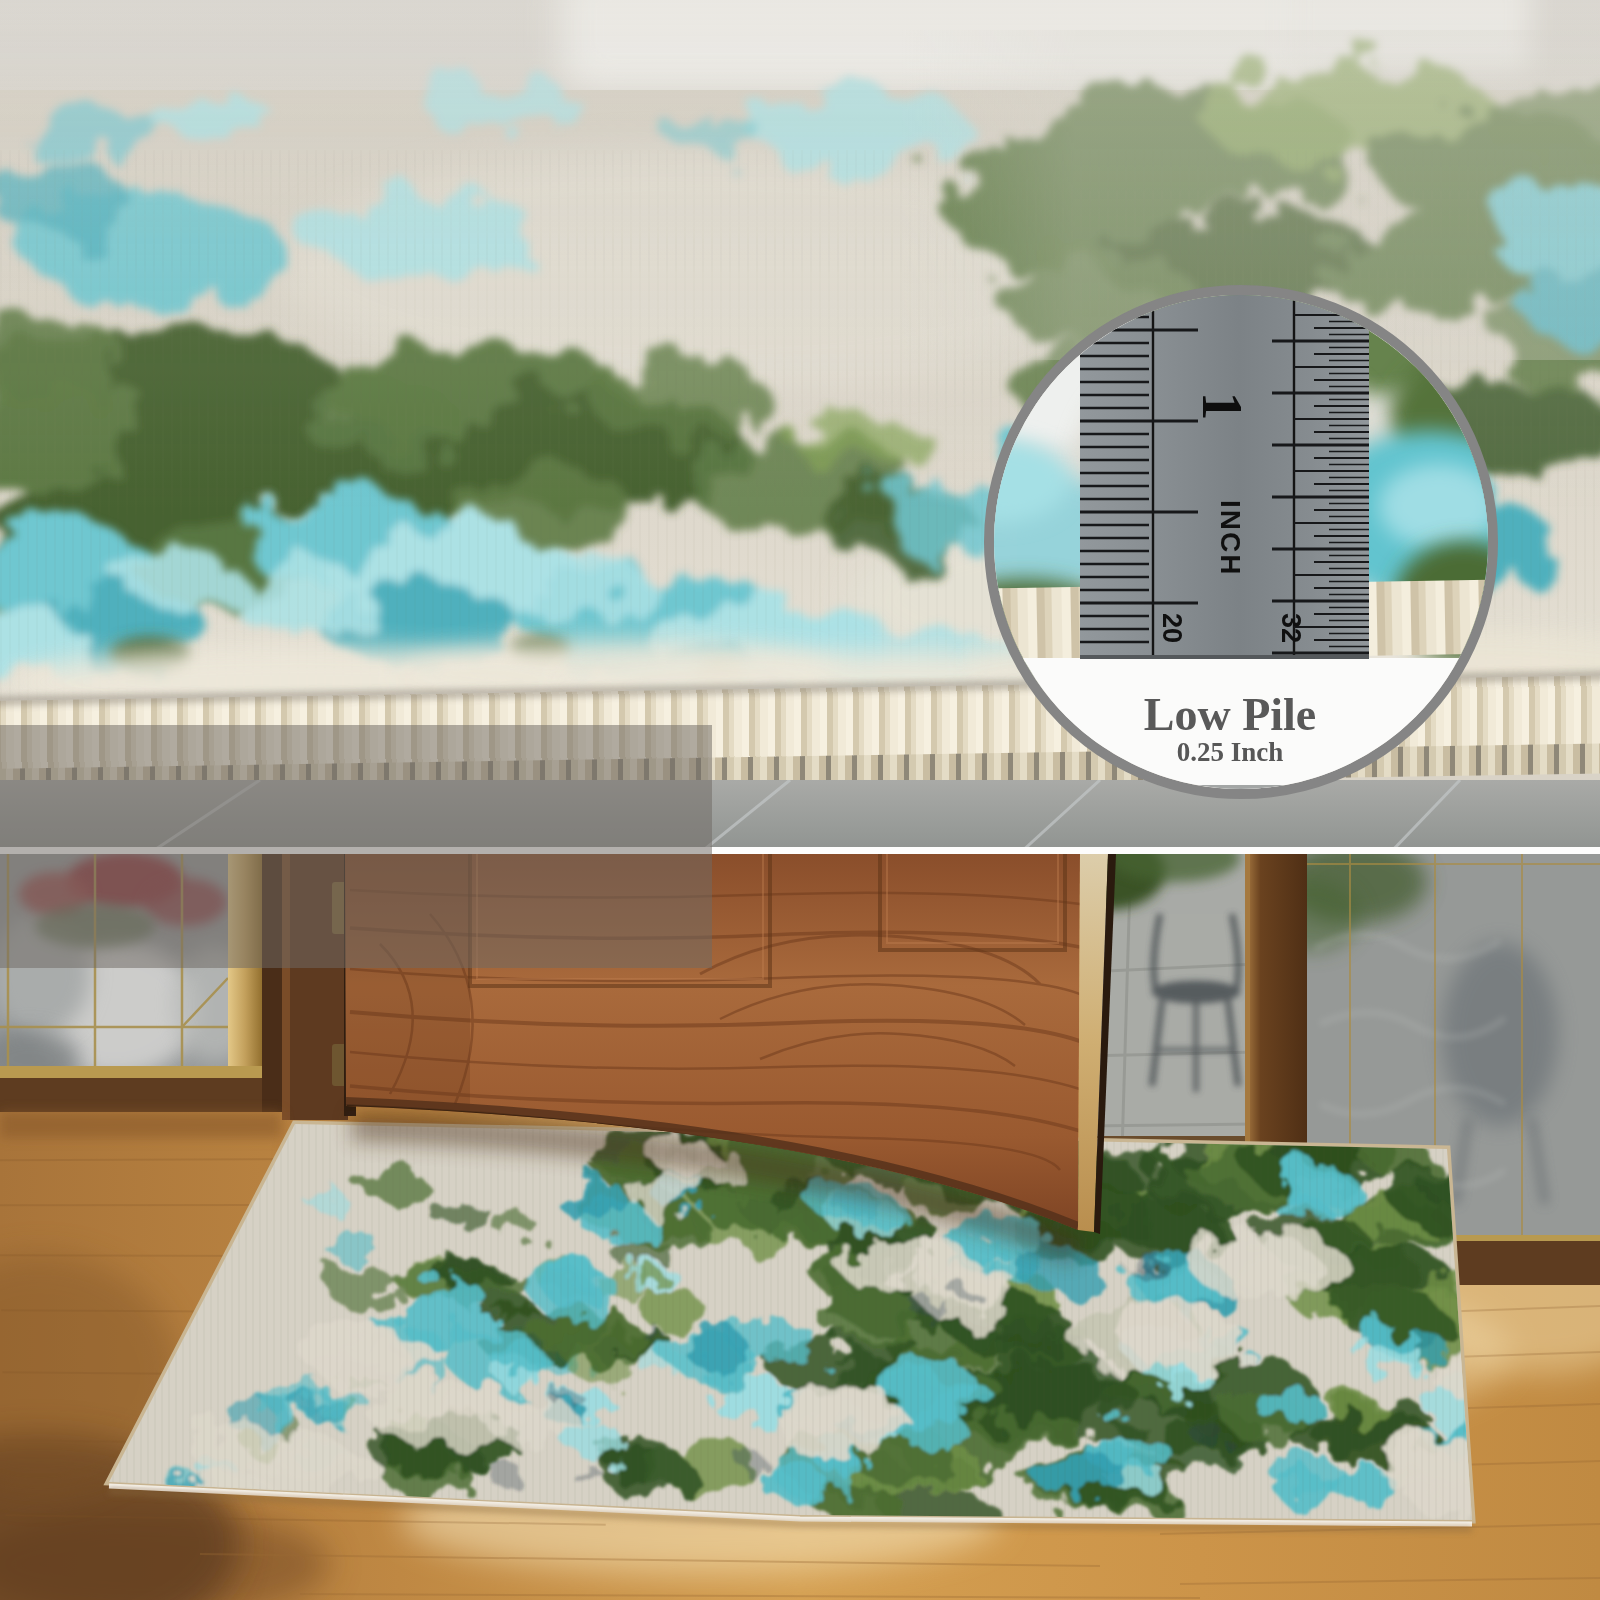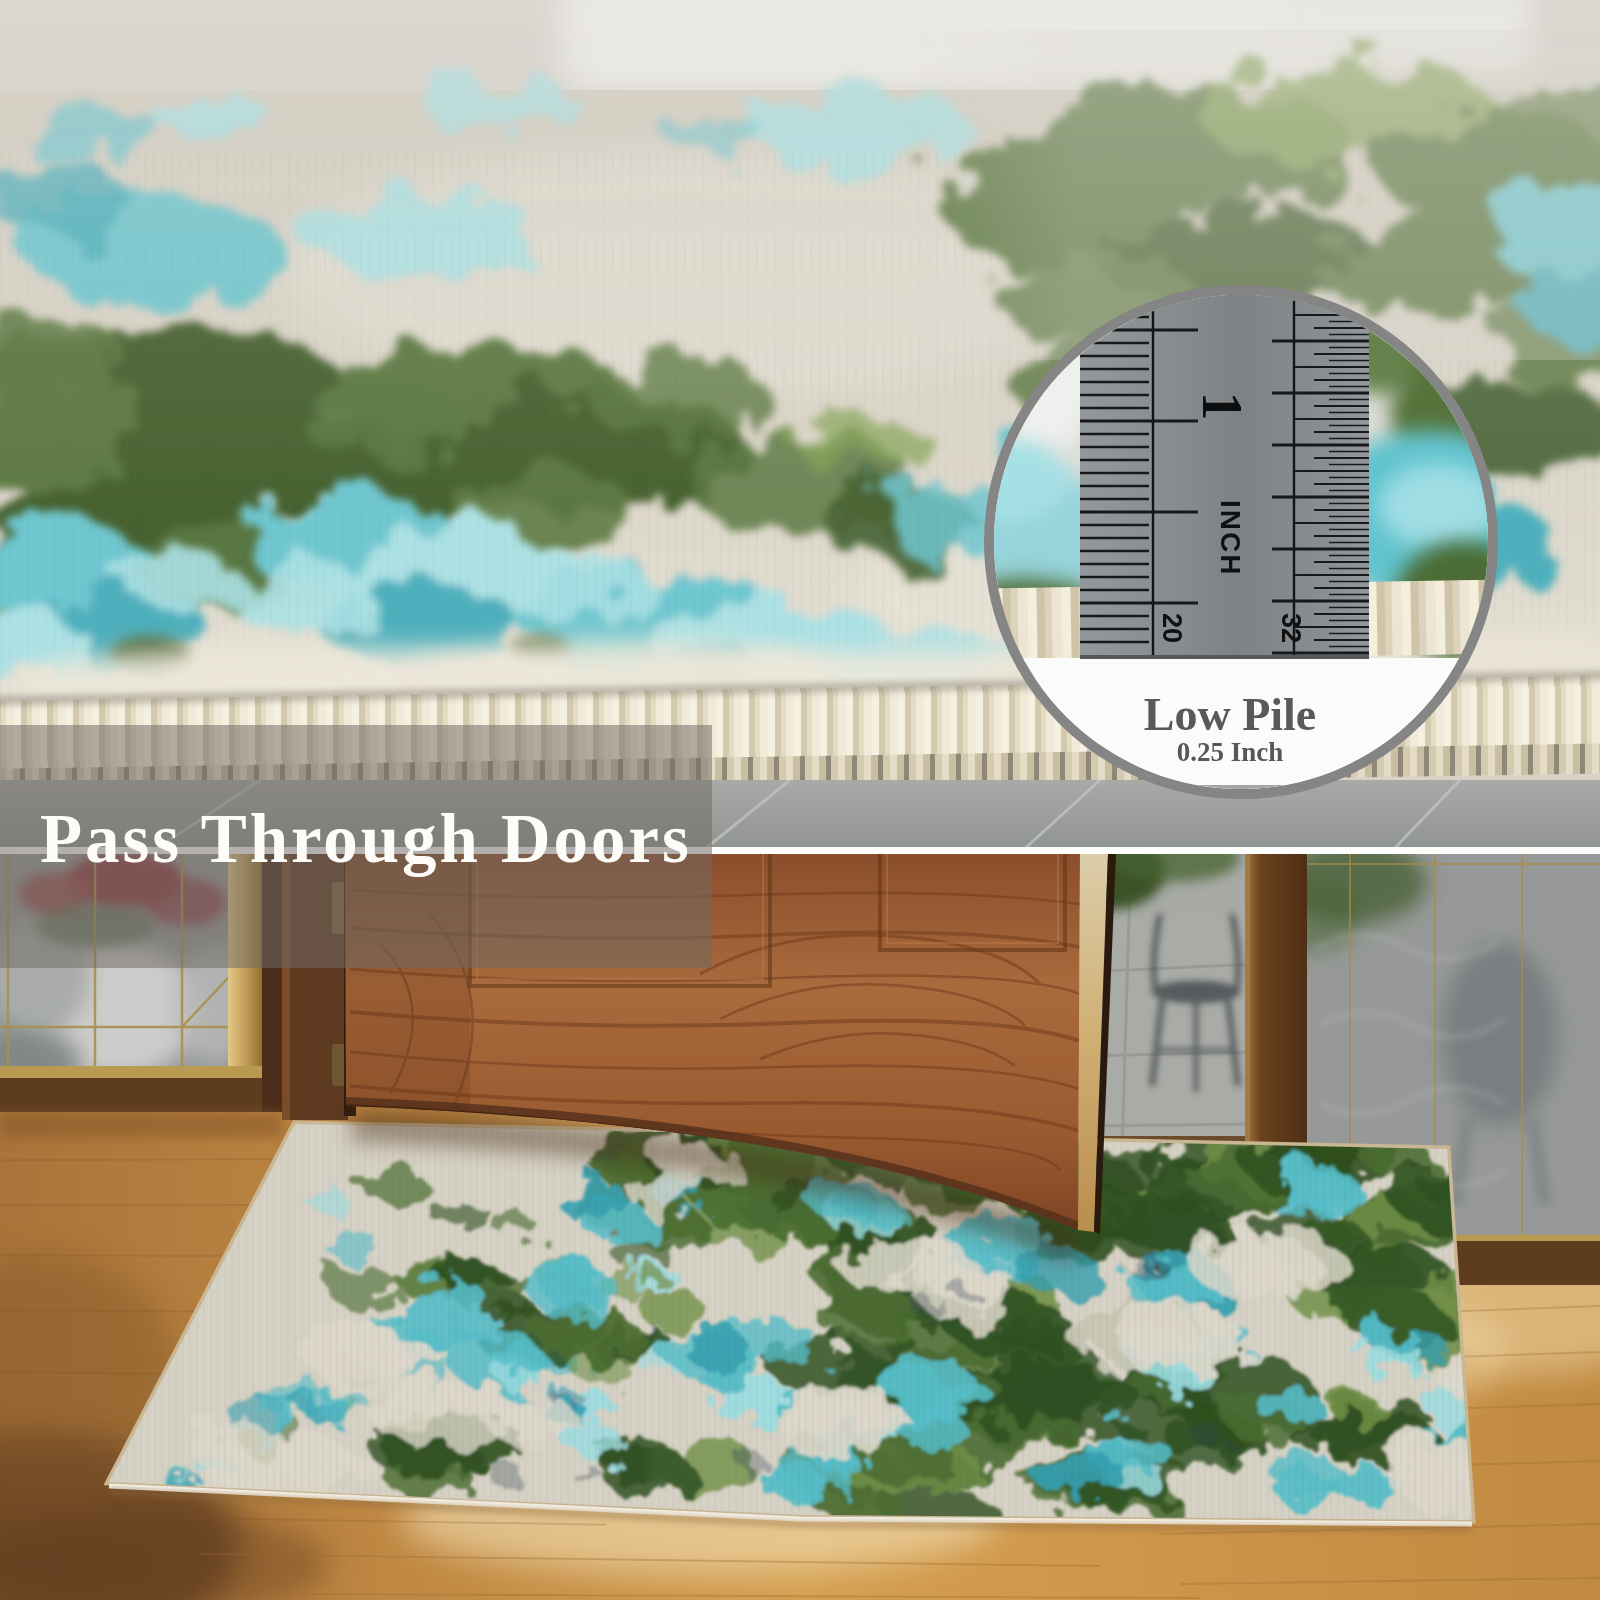--- a/index.html
+++ b/index.html
@@ -808,15 +808,14 @@
       <text transform="translate(298,343) rotate(90)" font-family="Liberation Sans,sans-serif" font-weight="bold" font-size="27" fill="#101010" text-anchor="middle">32</text>
     </g>
 
     <text x="246" y="445" font-family="Liberation Serif,serif" font-weight="bold" font-size="46" fill="#595959" text-anchor="middle">Low Pile</text>
     <text x="246" y="476" font-family="Liberation Serif,serif" font-weight="bold" font-size="27" fill="#575757" text-anchor="middle">0.25 Inch</text>
   </svg>
 </div>
 
 <div class="abs" style="left:0;top:725px;width:712px;height:243px;background:rgba(112,106,99,0.52);"></div>
 
-<div class="abs" style="left:40px;top:800px;width:760px;font-family:'Liberation Serif',serif;font-weight:bold;font-size:69px;color:#fdfcf9;letter-spacing:2.9px;">Pass Through Doors</div>
 
 </div>
 
 </body></html>

